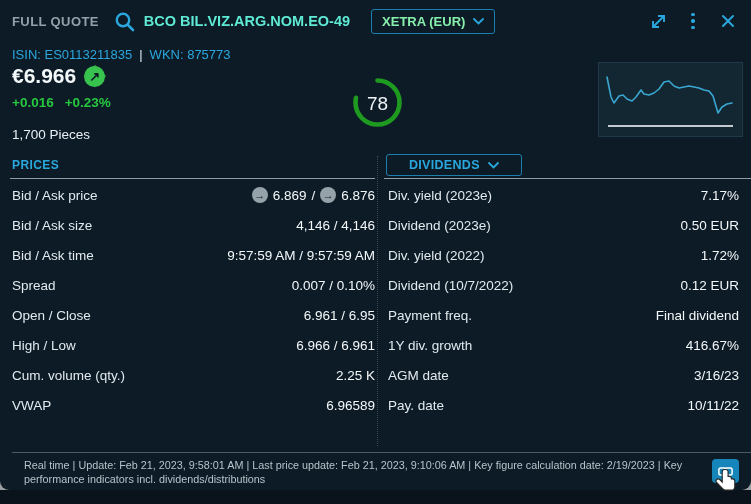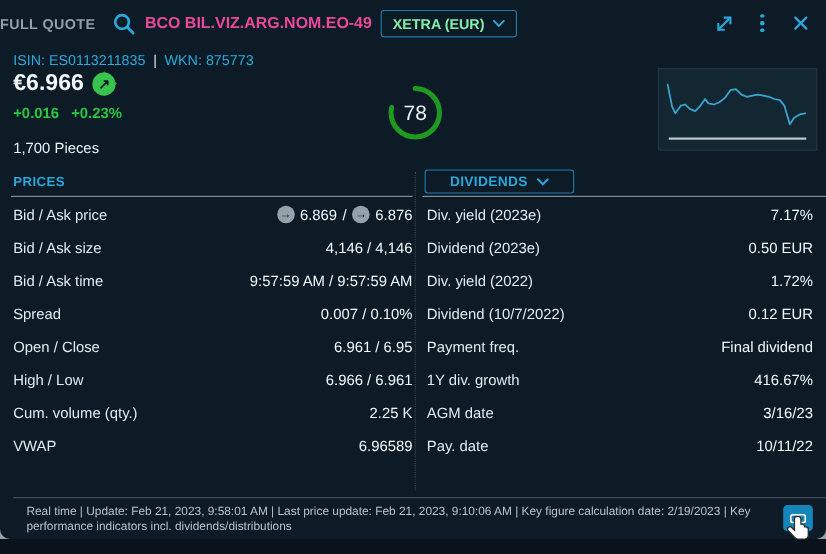--- a/index.html
+++ b/index.html
@@ -9,24 +9,24 @@
     font-family:"Liberation Sans",sans-serif;
     -webkit-font-smoothing:antialiased;
   }
   .widget{
     position:absolute;top:0;left:0;width:751px;height:490px;
     background:#0d1b26;border-radius:0 0 9px 9px;overflow:hidden;
   }
   .bottom-strip{position:absolute;top:490px;left:0;width:751px;height:14px;background:#0a131b;}
 
   
-  .titlebar{position:absolute;top:0;left:0;right:0;height:42px;display:flex;align-items:center;}
+  .titlebar{position:absolute;top:0;left:0;right:0;height:42px;display:flex;align-items:center;padding-left:12px;}
   .tb-title{font-size:13px;font-weight:600;letter-spacing:.4px;color:#93a0a9;margin-right:15px;white-space:nowrap;}
   .search-ic{margin-right:9px;display:flex;}
-  .sec-name{font-size:14.5px;font-weight:700;color:#ec4899;margin-right:8px;white-space:nowrap;}
+  .sec-name{font-size:14.5px;font-weight:700;color:#5eead4;margin-right:21px;white-space:nowrap;}
   .dropdown-btn{
     display:inline-flex;align-items:center;gap:8px;background:transparent;
     border:1px solid #1c7fae;border-radius:3px;color:#86efac;
     font-family:inherit;font-size:13px;font-weight:600;padding:4px 10px;cursor:pointer;white-space:nowrap;
   }
   .win-icons{position:absolute;right:13px;top:0;height:42px;display:flex;align-items:center;gap:15px;}
   .win-icons .icbox{display:flex;align-items:center;justify-content:center;width:20px;height:20px;cursor:pointer;}
   .kebab{display:flex;flex-direction:column;gap:3px;align-items:center;}
   .kebab i{width:3.5px;height:3.5px;border-radius:50%;background:#2aa7dd;display:block;}
 

